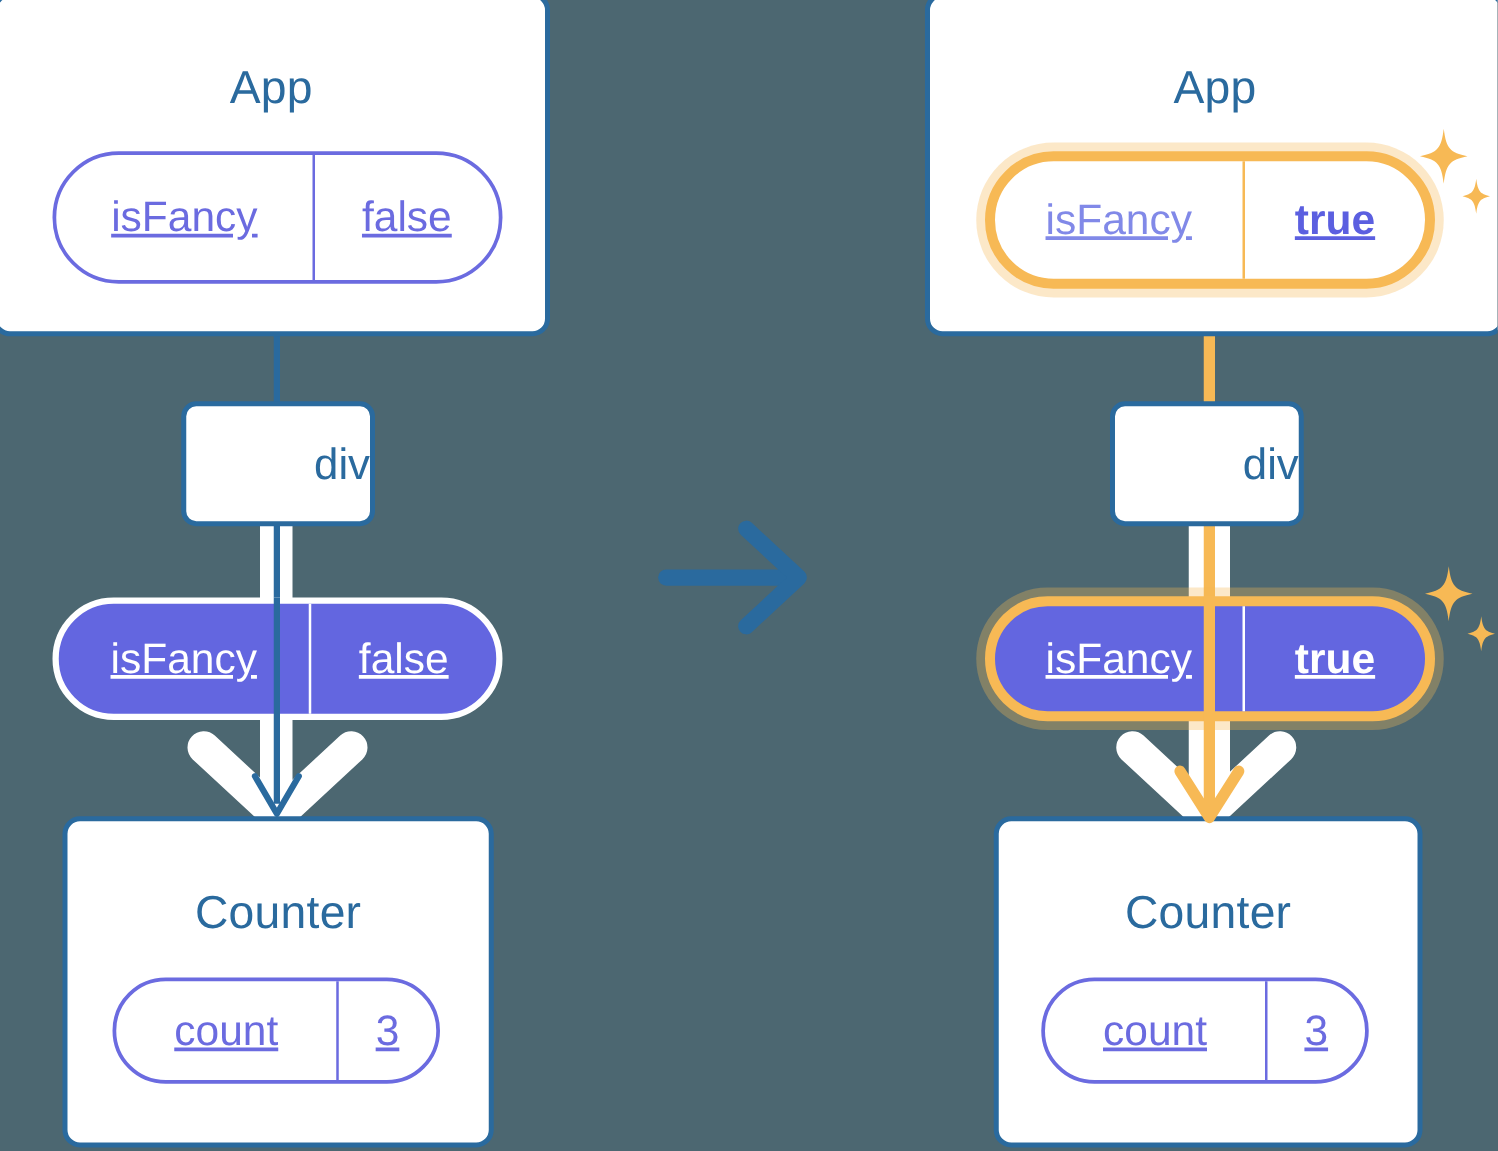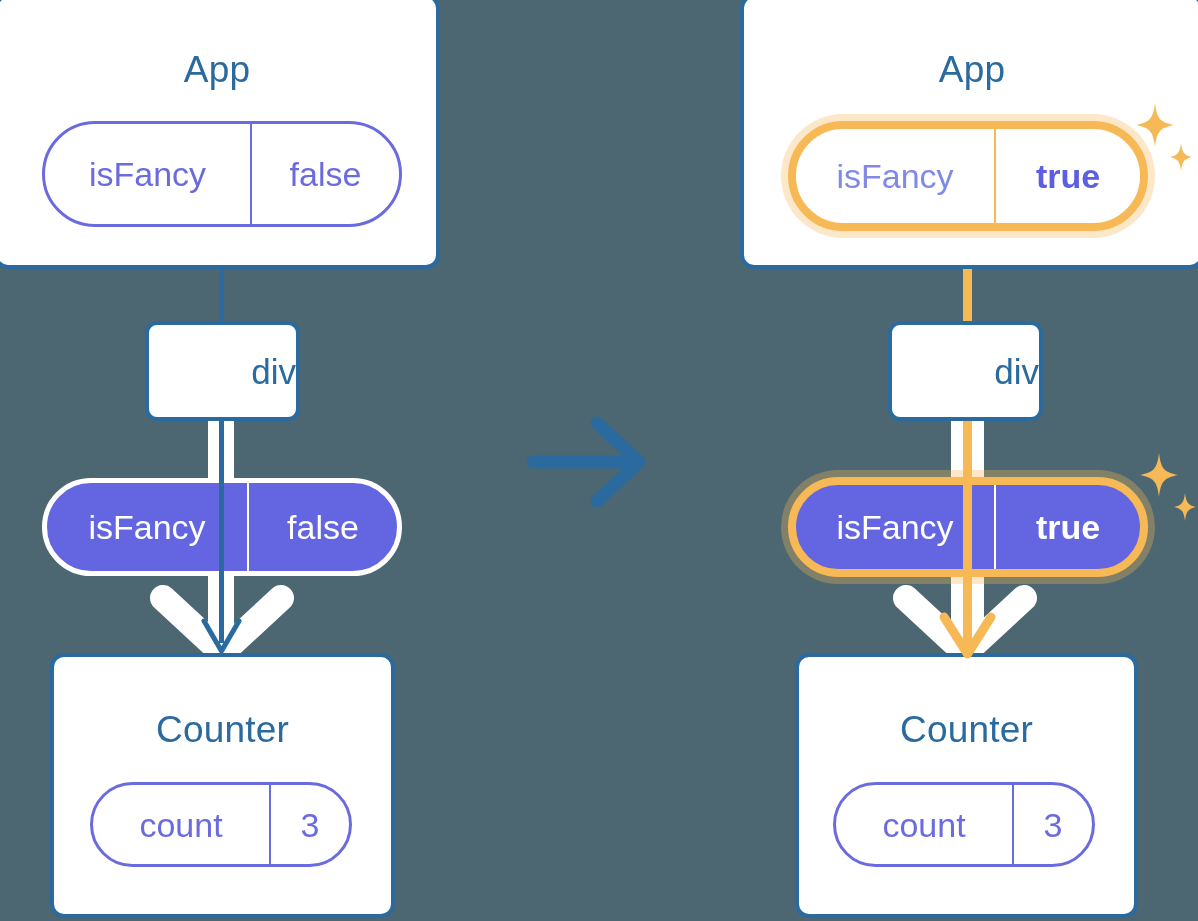--- a/index.html
+++ b/index.html
@@ -91,20 +91,21 @@
   .pill-filled .pill-val { color: #ffffff; }
   .pill-filled .pill-divider { background: #ffffff; }
 
   .pill-key, .pill-val {
     display: flex;
     align-items: center;
     justify-content: center;
     font-size: 34px;
     line-height: 1;
     white-space: nowrap;
+    text-decoration: underline;
   }
   .pill-divider {
     width: 2px;
     flex: 0 0 2px;
     align-self: stretch;
   }
   .bold-val { font-weight: bold; }
 
   
   .pill-hi-outline {

